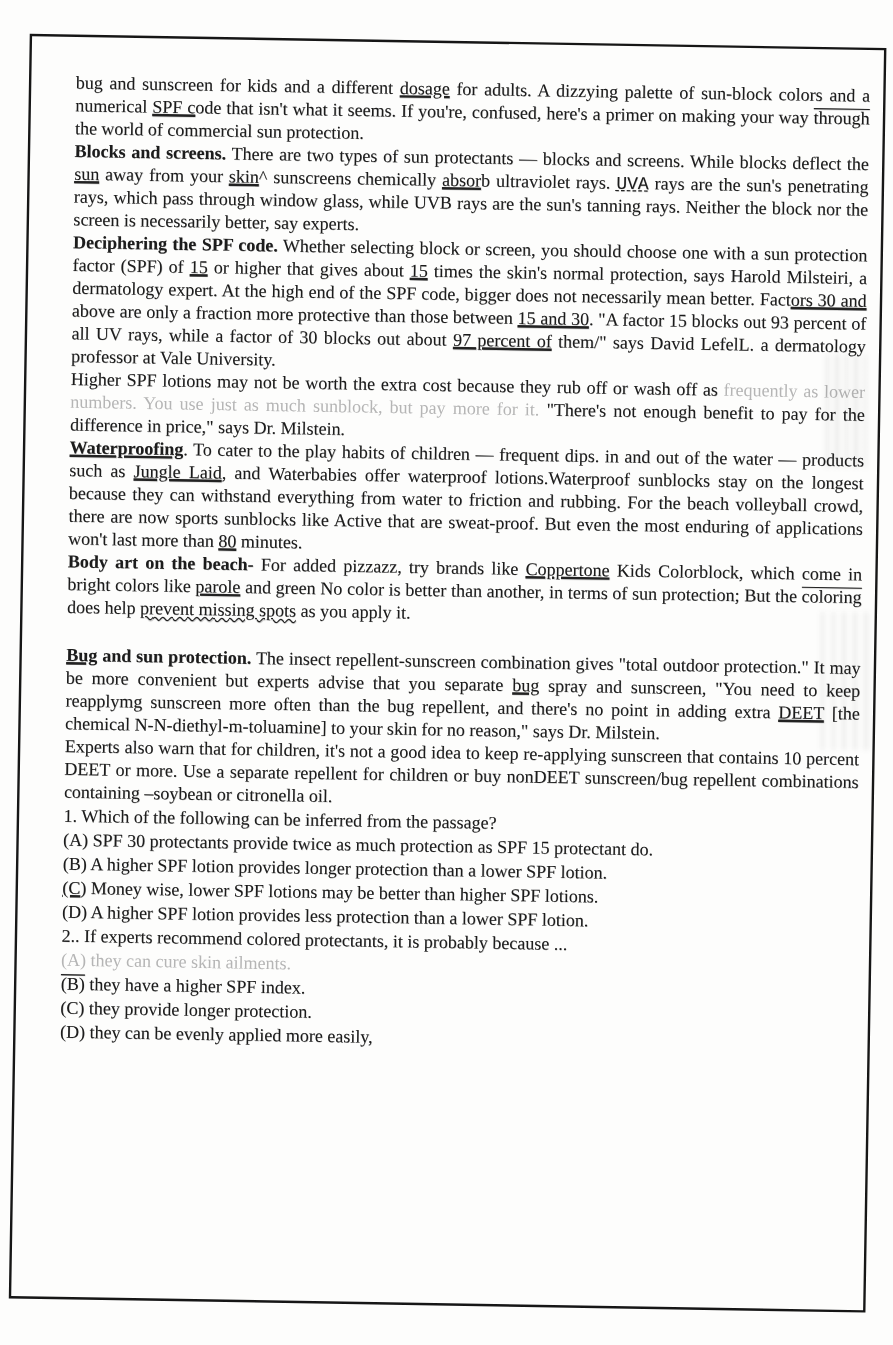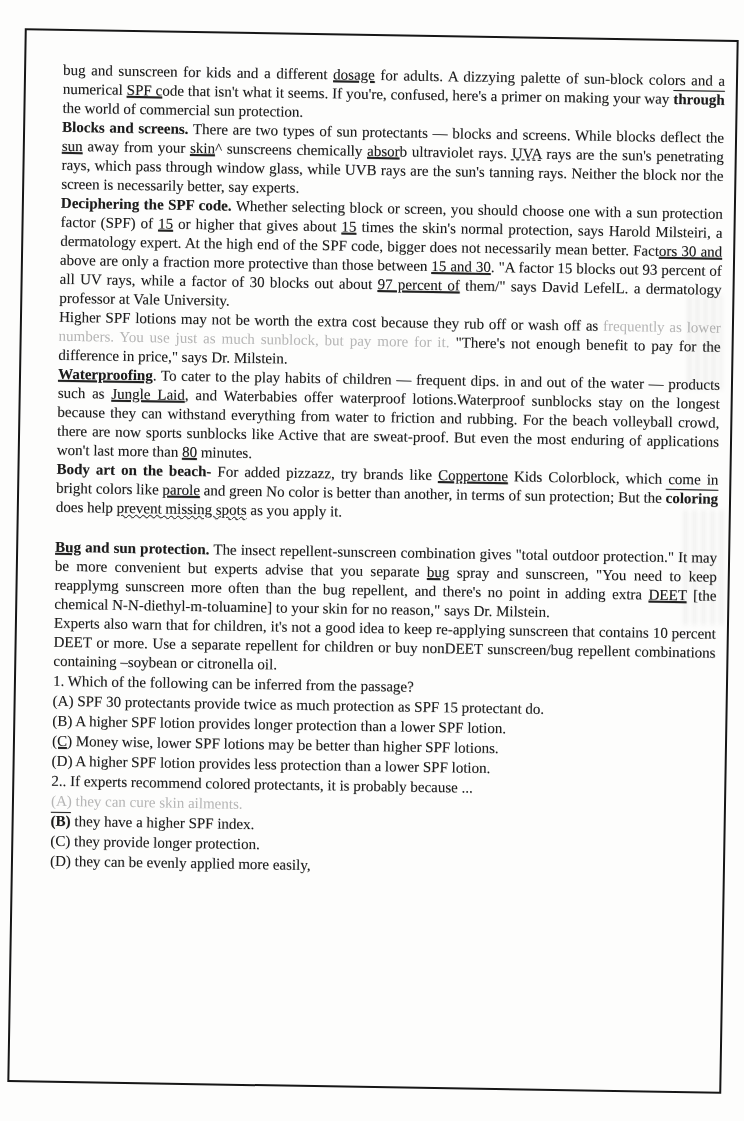--- a/index.html
+++ b/index.html
@@ -21,22 +21,22 @@
     font-size:15px;line-height:19px;
     text-align:justify;
     text-shadow:0.3px 0.3px 0 rgba(20,20,20,0.35);
   }
   p.para{margin:0;padding:0;}
   p.gap{margin-top:21px;}
   p.qline{margin:0;padding:0;text-align:left;line-height:20px;}
   .b{font-weight:bold;}
   .u{text-decoration:underline;text-decoration-thickness:1.6px;text-decoration-color:#222;}
   .w{text-decoration:underline wavy;text-decoration-thickness:1px;text-decoration-color:#222;}
-  .o{text-decoration:overline;text-decoration-thickness:1.4px;text-decoration-color:#222;font-weight:bold;}
-  .du{text-decoration:underline dashed;text-decoration-thickness:1.2px;text-decoration-color:#222;}
+  .o{text-decoration:overline;text-decoration-thickness:1.4px;text-decoration-color:#222;}
+  .du{text-decoration:underline dashed;text-decoration-thickness:1.2px;text-decoration-color:#222;font-family:Liberation Mono, monospace;}
   .f{color:#b5b5b5;text-shadow:none;}
   .b.u{text-decoration-thickness:1.8px;}
   .smudge{position:absolute;pointer-events:none;filter:blur(2px);}
   .smudge-1{left:688px;top:295px;width:34px;height:95px;
     background:repeating-linear-gradient(90deg,rgba(60,60,60,0.10) 0 3px,rgba(0,0,0,0) 3px 8px);}
   .smudge-2{left:684px;top:510px;width:40px;height:115px;
     background:repeating-linear-gradient(90deg,rgba(60,60,60,0.09) 0 3px,rgba(0,0,0,0) 3px 9px);}
 </style>
 </head>
 <body>

